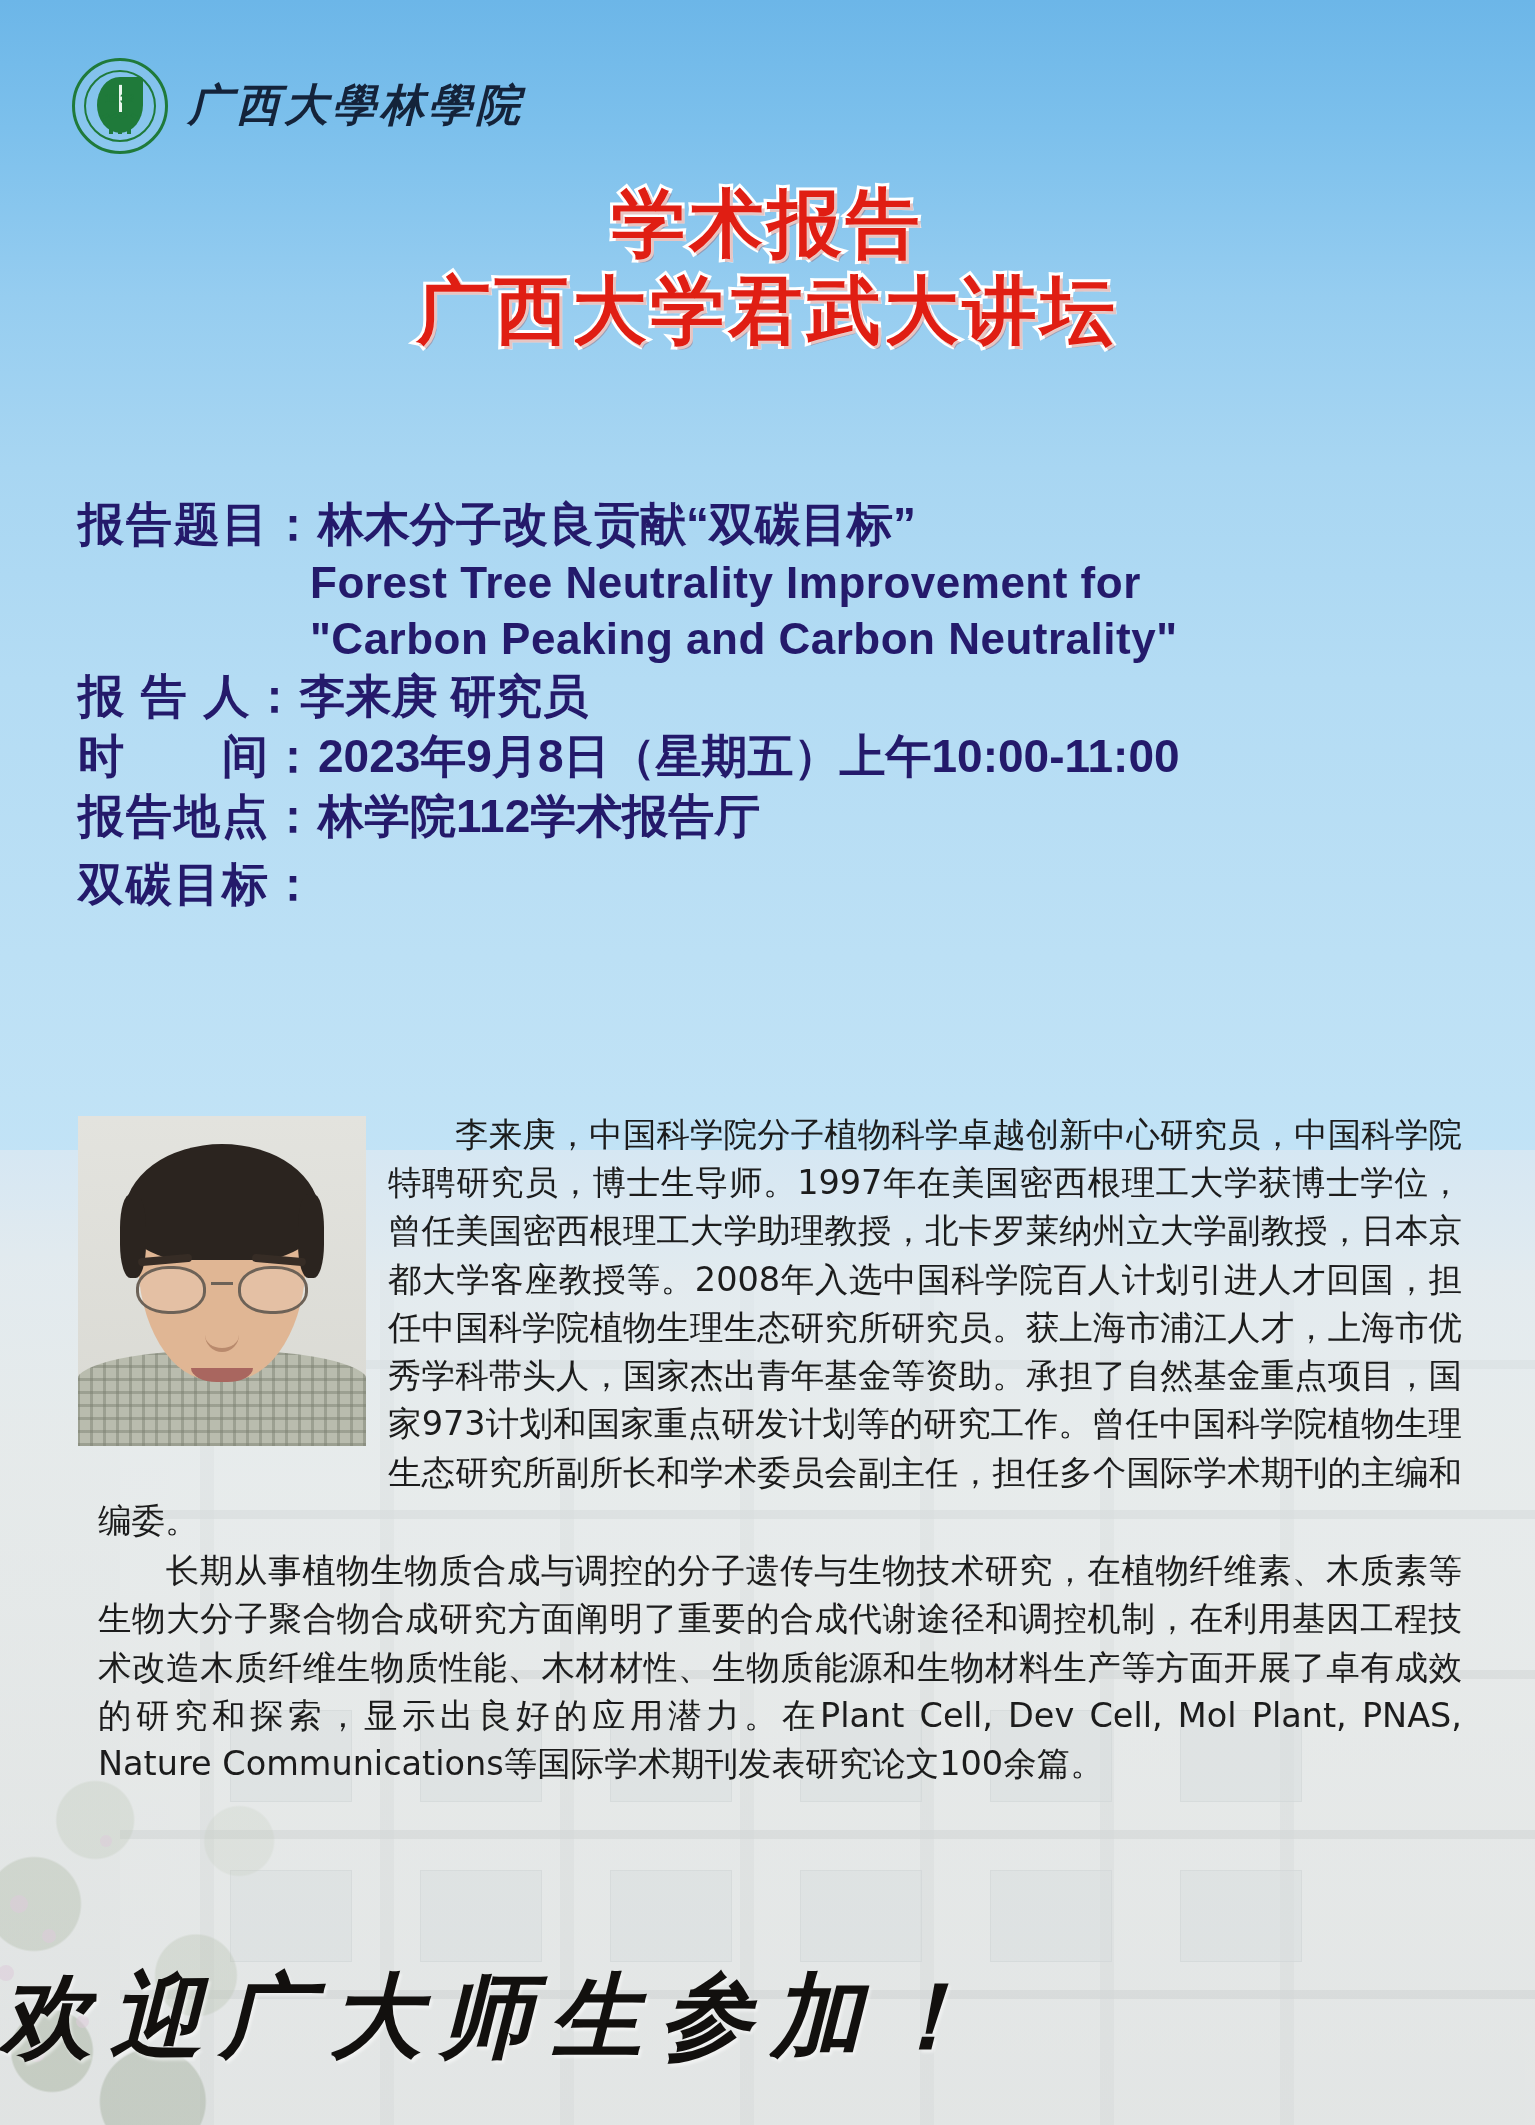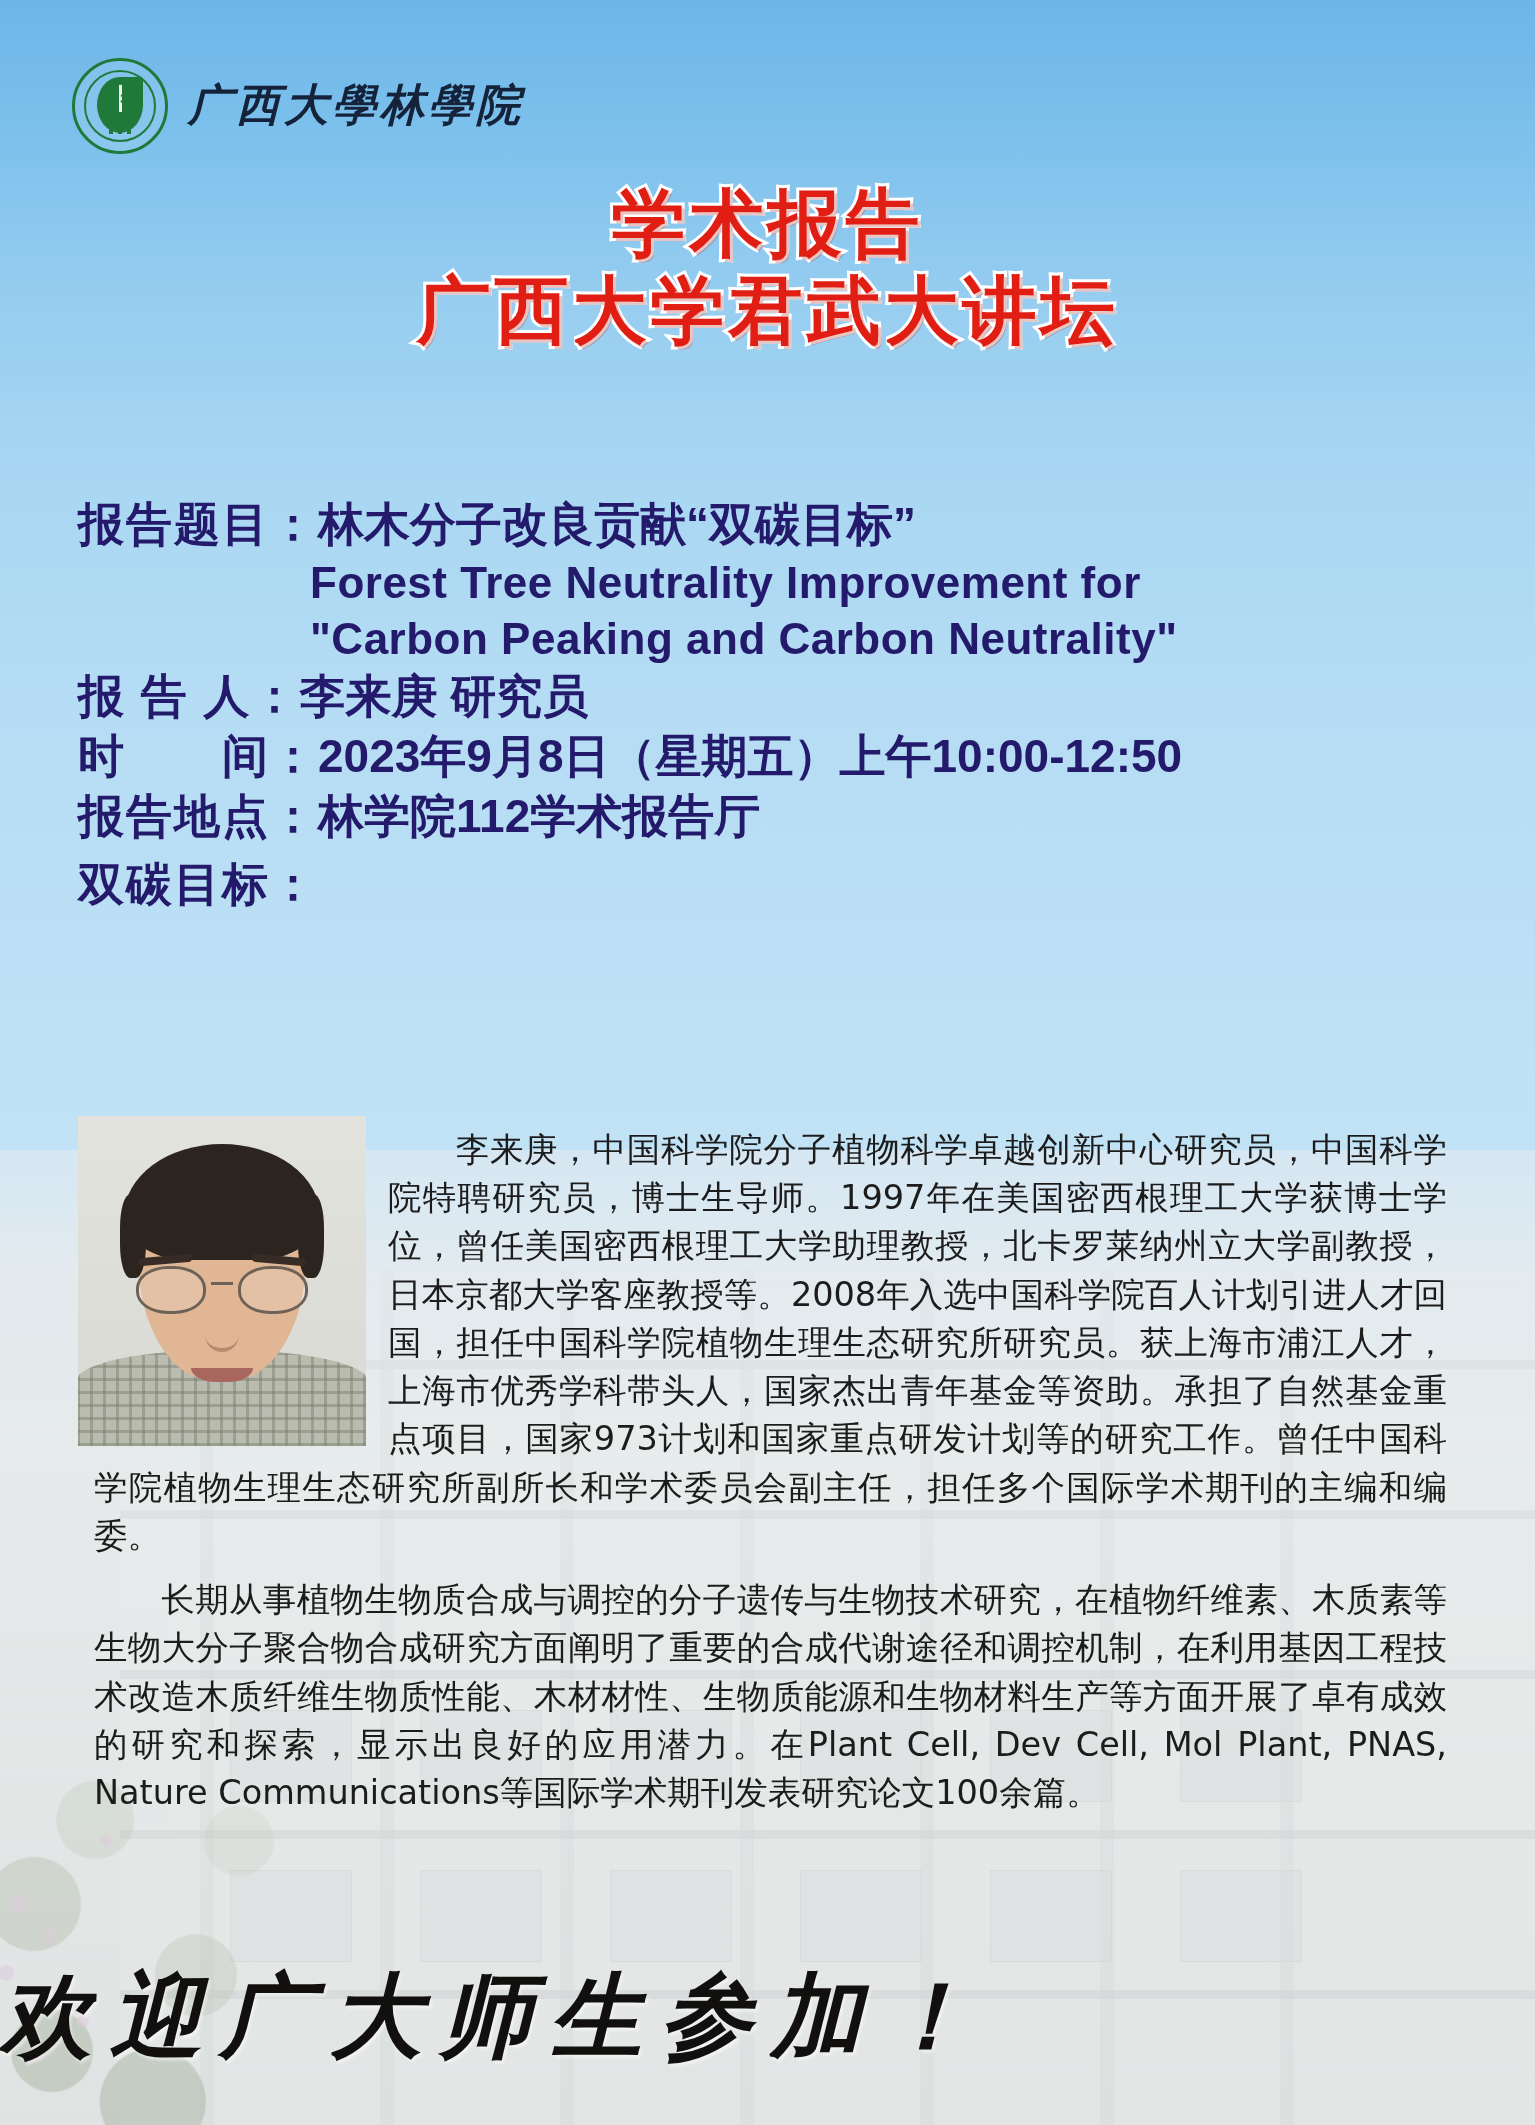--- a/index.html
+++ b/index.html
@@ -346,21 +346,21 @@
 
   .bio-text {
     font-family: "DejaVu Sans", "Liberation Sans", sans-serif;
     font-size: 33.5px;
     line-height: 1.44;
     color: #1c1c1c;
     text-align: justify;
     text-justify: inter-ideograph;
     letter-spacing: 0px;
   }
-  .bio-text p { margin: 16px; }
+  .bio-text p { margin: 1px; padding-left: 19px; }
   .bio-text p + p { margin-top: 2px; }
   .indent { display: inline-block; width: 2em; }
 
   
   .welcome {
     position: absolute;
     left: 0; right: 0;
     top: 1955px;
     font-family: "Liberation Serif", "DejaVu Serif", serif;
     font-size: 92px;
@@ -439,21 +439,21 @@
   <div class="info">
     <div class="info-row">
       <span class="label">报告题目：</span><span>林木分子改良贡献“双碳目标”</span>
     </div>
     <div class="info-sub">Forest Tree Neutrality Improvement for</div>
     <div class="info-sub">"Carbon Peaking and Carbon Neutrality"</div>
     <div class="info-row">
       <span class="label">报 告 人：</span><span>李来庚 研究员</span>
     </div>
     <div class="info-row">
-      <span class="label">时　　间：</span><span>2023年9月8日（星期五）上午10:00-12:50</span>
+      <span class="label">时　　间：</span><span>2023年9月8日（星期五）上午10:00-11:00</span>
     </div>
     <div class="info-row">
       <span class="label">报告地点：</span><span>林学院112学术报告厅</span>
     </div>
     <div class="info-heading">双碳目标：</div>
   </div>
 
   <div class="bio-area">
     <div class="portrait">
       <div class="p-bg"></div>

